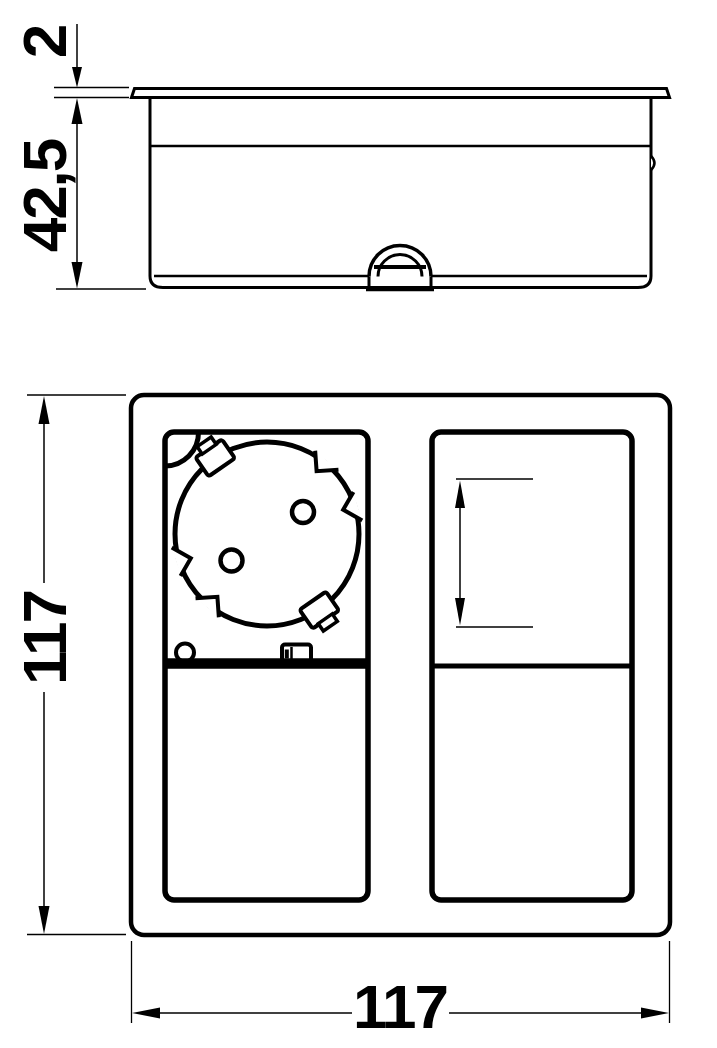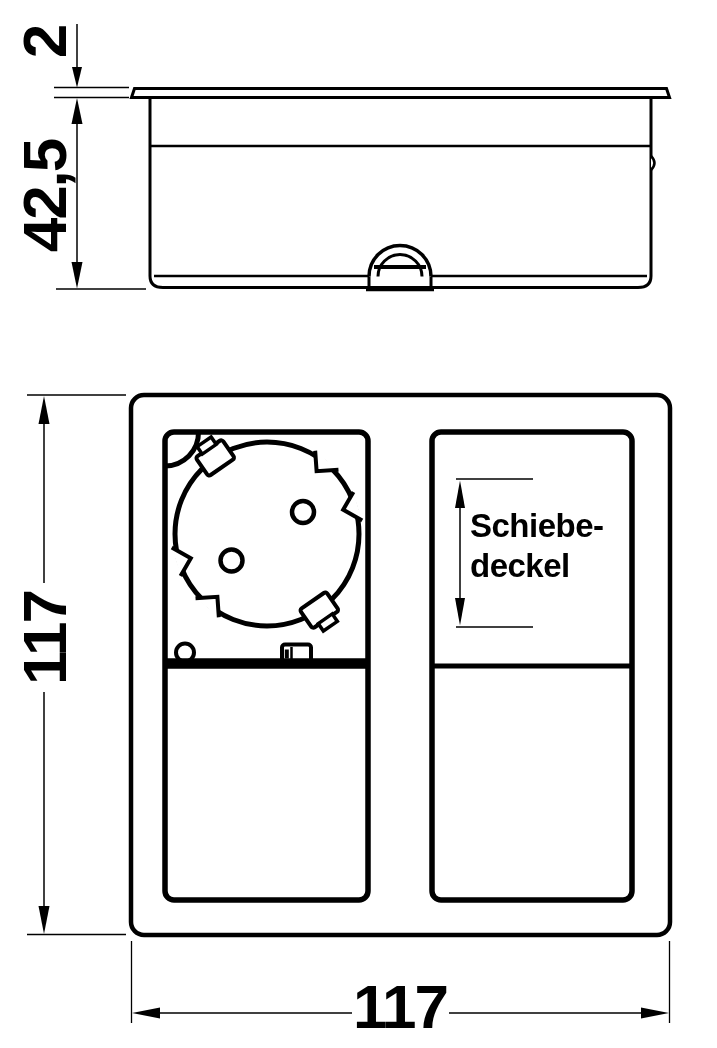--- a/index.html
+++ b/index.html
@@ -152,18 +152,14 @@
   </svg>
 
   <div class="dim-label rot" style="left:4px;top:7px;width:80px;height:70px;">2</div>
 
   <div class="dim-label rot" style="left:-41px;top:161px;width:170px;height:70px;">42,5</div>
 
   <div class="dim-label rot" style="left:-31px;top:603px;width:150px;height:70px;">117</div>
 
   <div class="dim-label" style="left:300px;top:971px;width:200px;height:70px;">117</div>
 
-  <div class="note-label" style="left:470px;top:506px;">
-    <div>Schiebe-</div>
-    <div>deckel</div>
-  </div>
 
 </div>
 
 </body></html>

